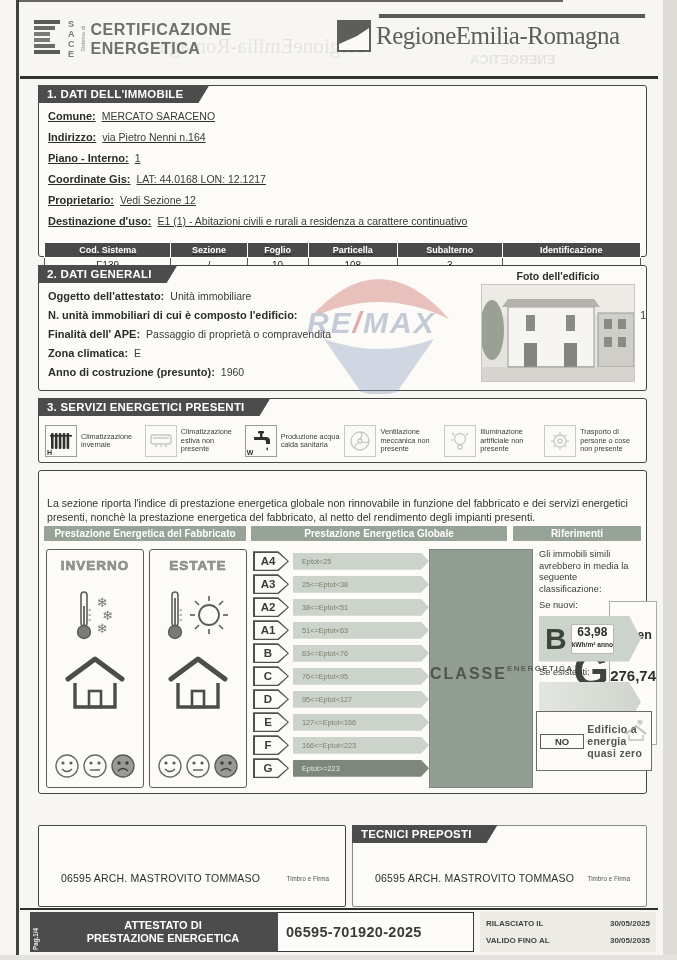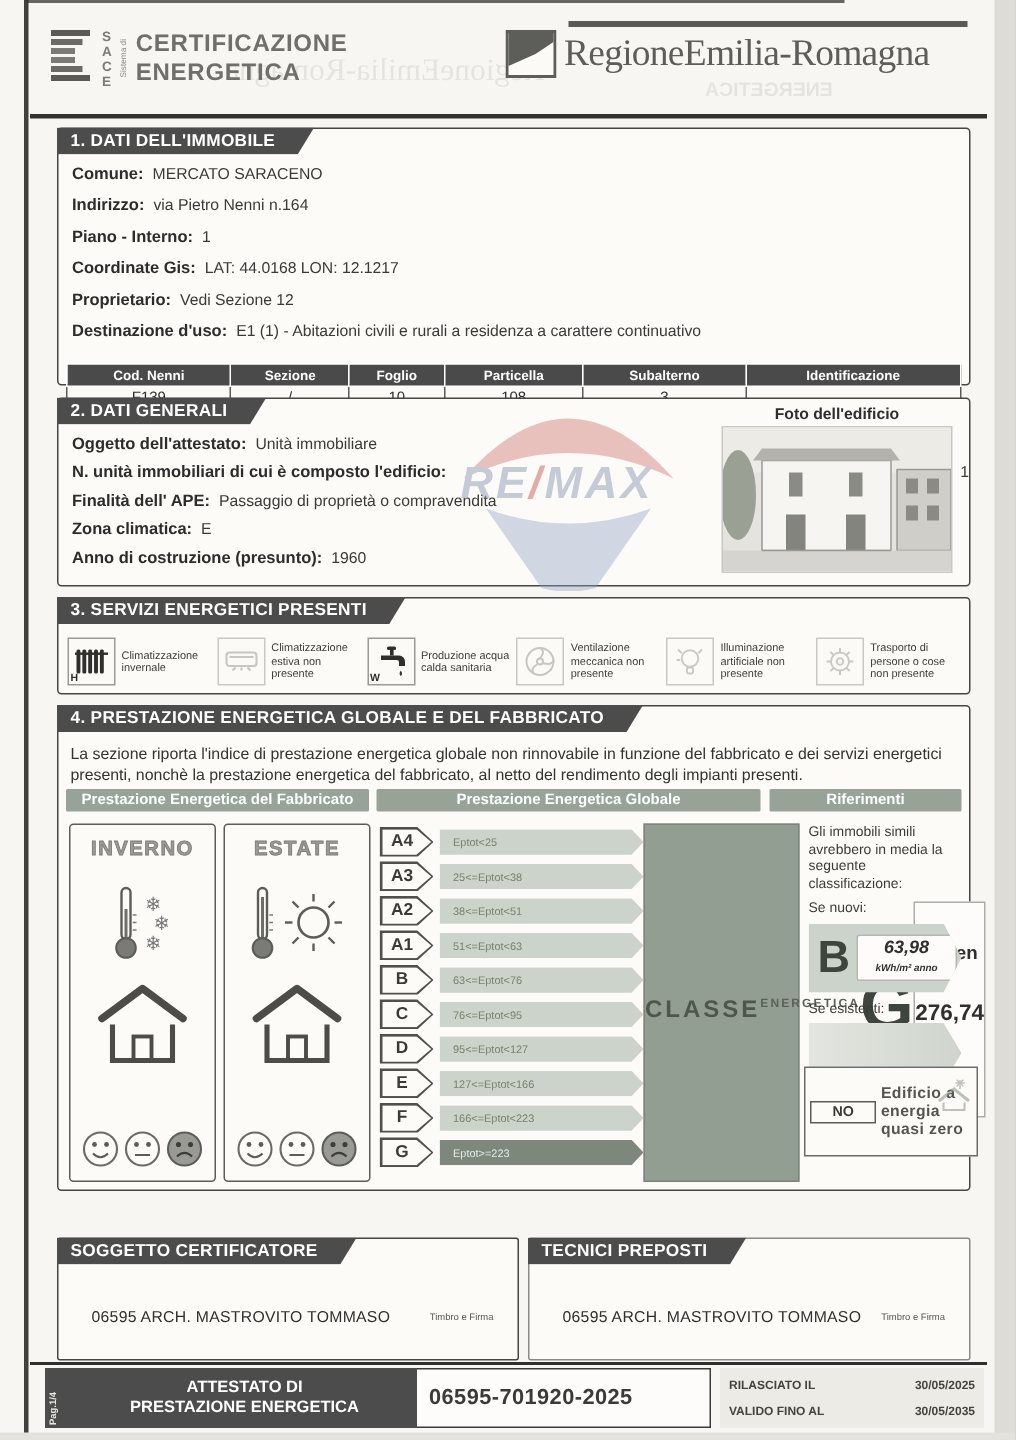--- a/index.html
+++ b/index.html
@@ -82,21 +82,21 @@
          display:flex;flex-direction:column;align-items:center;justify-content:space-between;padding:12px 0;}
   .ep-label{font-weight:bold;font-size:12.5px;color:#2f2f2d;}
   .ep-value{font-weight:bold;font-size:15px;color:#2f2f2d;}
   .ep-unit{font-weight:bold;font-size:9.5px;color:#2f2f2d;}
 
   .rif{position:absolute;left:500px;top:78px;width:102px;font-size:9.3px;color:#3b3b39;line-height:11.5px;}
   .rif .senuovi{margin-top:5px;}
   .barrow{margin-top:4px;height:46px;background:#ccd3ca;clip-path:polygon(0 0,calc(100% - 12px) 0,100% 50%,calc(100% - 12px) 100%,0 100%);
           display:flex;align-items:center;padding-left:6px;}
   .bigB{font-size:30px;font-weight:bold;color:#3e453d;margin-right:4px;}
-  .bval{background:#fdfcfa;border:1px solid #b4b8af;border-radius:2px;padding:2px 12px;text-align:center;font-style:italic;}
+  .bval{background:#fdfcfa;border:1px solid #b4b8af;border-radius:2px;padding:2px 0;text-align:center;}
   .bval .v{font-weight:bold;font-size:12px;color:#2f2f2d;}
   .bval .u{font-weight:bold;font-size:6.6px;color:#2f2f2d;}
   .emptyarrow{margin-top:4px;height:40px;background:linear-gradient(90deg,#e3e6e0,#cfd5cc);
           clip-path:polygon(0 0,calc(100% - 12px) 0,100% 50%,calc(100% - 12px) 100%,0 100%);}
   .nzeb{position:absolute;left:497px;top:240px;width:108px;height:58px;border:1.6px solid #6b6b68;
         background:#fcfbf8;display:flex;align-items:center;padding:0 3px;}
   .nzeb-no{border:1.4px solid #5c5c59;font-weight:bold;font-size:9.5px;padding:1px 14px;color:#3a3a38;margin-right:3px;}
   .nzeb-text{font-weight:bold;font-size:10.5px;line-height:12px;color:#55554f;letter-spacing:.3px;}
   .nzeb-ic{position:absolute;right:3px;top:6px;opacity:.55;}
 
@@ -164,21 +164,21 @@
         <svg width="34" height="32" viewBox="0 0 34 32">
           <rect x="1" y="1" width="32" height="30" fill="#fbfaf7" stroke="#5d5d5a" stroke-width="2"></rect>
           <polygon points="2,2 32,2 32,8 20,16 2,24" fill="#5d5d5a"></polygon>
         </svg>
         <div class="rer-text">RegioneEmilia-Romagna</div>
       </div>
     </div>
   </div>
   <div class="hr-thick"></div>
 
-  <div class="sec" style="top:85px;height:170px;">
+  <div class="sec" style="top:85px;height:170px;text-decoration:underline;">
     <div class="sec-head">1. DATI DELL'IMMOBILE</div>
     <div style="height:24px;"></div>
     <div class="frow" style="height:21px;">
         <span class="flabel">Comune:</span>
         <span class="fvalue">MERCATO SARACENO</span>
       </div>
     <div class="frow" style="height:21px;">
         <span class="flabel">Indirizzo:</span>
         <span class="fvalue">via Pietro Nenni n.164</span>
       </div>
@@ -194,21 +194,21 @@
         <span class="flabel">Proprietario:</span>
         <span class="fvalue">Vedi Sezione 12</span>
       </div>
     <div class="frow" style="height:21px;">
         <span class="flabel">Destinazione d'uso:</span>
         <span class="fvalue">E1 (1) - Abitazioni civili e rurali a residenza a carattere continuativo</span>
       </div>
     <table class="cad">
       <tbody>
           <tr>
-        <th>Cod. Nenni</th>
+        <th>Cod. Sistema</th>
         <th>Sezione</th>
         <th>Foglio</th>
         <th>Particella</th>
         <th>Subalterno</th>
         <th>Identificazione</th>
       </tr>
       <tr>
         <td>F139</td>
         <td>/</td>
         <td>10</td>
@@ -363,21 +363,20 @@
                 <line x1="4.6" y1="17.4" x2="6.7" y2="15.3"></line>
               </g>
             </svg>
         </div>
         <div class="svc-label">Trasporto di persone o cose non presente</div>
       </div>
     </div>
   </div>
 
   <div class="sec" style="top:470px;height:322px;">
-    <div class="sec-head">4. PRESTAZIONE ENERGETICA GLOBALE E DEL FABBRICATO</div>
     <div style="height:21px;"></div>
     <div class="s4desc">La sezione riporta l'indice di prestazione energetica globale non rinnovabile in funzione del fabbricato e dei servizi energetici presenti, nonchè la prestazione energetica del fabbricato, al netto del rendimento degli impianti presenti.</div>
     <div class="colhead" style="left:5px;top:55px;width:202px;">Prestazione Energetica del Fabbricato</div>
     <div class="colhead" style="left:212px;top:55px;width:256px;">Prestazione Energetica Globale</div>
     <div class="colhead" style="left:474px;top:55px;width:128px;">Riferimenti</div>
 
     <div class="panel" style="left:7px;justify-content:center;">
       <div class="panel-title">INVERNO</div>
       <div class="thermo-row">
         <svg width="18" height="50" viewBox="0 0 18 50">
@@ -563,21 +562,20 @@
             <line x1="16" y1="2" x2="16" y2="8"></line>
             <line x1="13" y1="4" x2="19" y2="4"></line>
             <line x1="13.8" y1="1.8" x2="18.2" y2="6.2"></line>
             <line x1="18.2" y1="1.8" x2="13.8" y2="6.2"></line>
           </g>
         </svg>
     </div>
   </div>
 
   <div class="sig" style="left:38px;width:306px;">
-    <div class="sec-head">SOGGETTO CERTIFICATORE</div>
     <div class="name">06595 ARCH. MASTROVITO TOMMASO</div>
     <div class="stamp">Timbro e Firma</div>
   </div>
   <div class="sig" style="left:352px;width:293px;border-color:#8a8a86;">
     <div class="sec-head">TECNICI PREPOSTI</div>
     <div class="name">06595 ARCH. MASTROVITO TOMMASO</div>
     <div class="stamp">Timbro e Firma</div>
   </div>
 
   <div class="foot">

